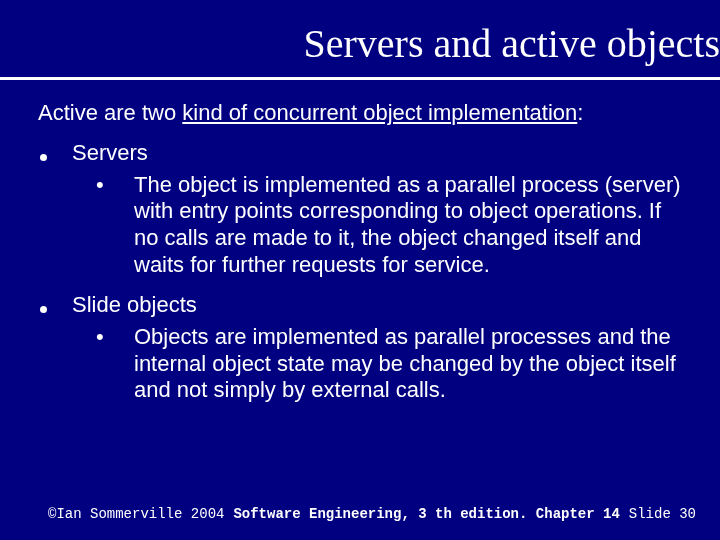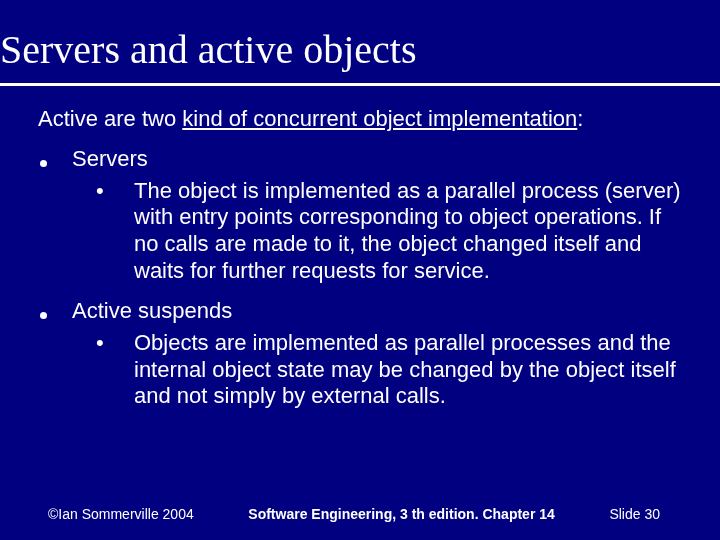--- a/index.html
+++ b/index.html
@@ -10,22 +10,22 @@
     font-family: Arial, Helvetica, sans-serif;
     position: relative;
   }
   .slide {
     width: 720px;
     height: 540px;
     position: relative;
     padding: 0;
   }
   .title-wrap {
-    padding-top: 26px;
-    text-align: left;
+    padding-top: 20px;
+    text-align: right;
   }
   .title {
     font-family: "Times New Roman", Times, serif;
     font-size: 40px;
     font-weight: 400;
     letter-spacing: 0px;
   }
   .rule {
     border: none;
     border-top: 3px solid #ffffff;
@@ -72,23 +72,23 @@
     flex: 0 0 38px;
     text-align: left;
     font-size: 22px;
   }
   .sub-text { flex: 1; }
   .footer {
     position: absolute;
     left: 0; right: 0; bottom: 18px;
     display: flex;
     align-items: baseline;
-    font-family: Liberation Sans, sans-serif;
+    font-family: Liberation Mono, monospace;
     font-size: 14px;
-    padding: 0 60px 0 48px;
+    padding: 0 24px 0 48px;
   }
   .foot-left { flex: 0 0 auto; }
   .foot-center {
     flex: 1 1 auto;
     text-align: center;
     font-weight: bold;
   }
   .foot-right { flex: 0 0 auto; }
 </style>
 </head>
@@ -111,21 +111,21 @@
       <div class="top-bullet"><span class="dot"></span></div>
       <div class="top-label">Servers</div>
     </div>
     <div class="sub-item">
       <div class="sub-bullet">•</div>
       <div class="sub-text">The object is implemented as a parallel process (server) with entry points corresponding to object operations. If no calls are made to it, the object changed itself and waits for further requests for service.</div>
     </div>
 
     <div class="top-item">
       <div class="top-bullet"><span class="dot"></span></div>
-      <div class="top-label">Active suspends</div>
+      <div class="top-label">Slide objects</div>
     </div>
     <div class="sub-item">
       <div class="sub-bullet">•</div>
       <div class="sub-text">Objects are implemented as parallel processes and the internal object state may be changed by the object itself and not simply by external calls.</div>
     </div>
 
   </div>
 
   <div class="footer">
     <div class="foot-left">©Ian Sommerville 2004</div>

